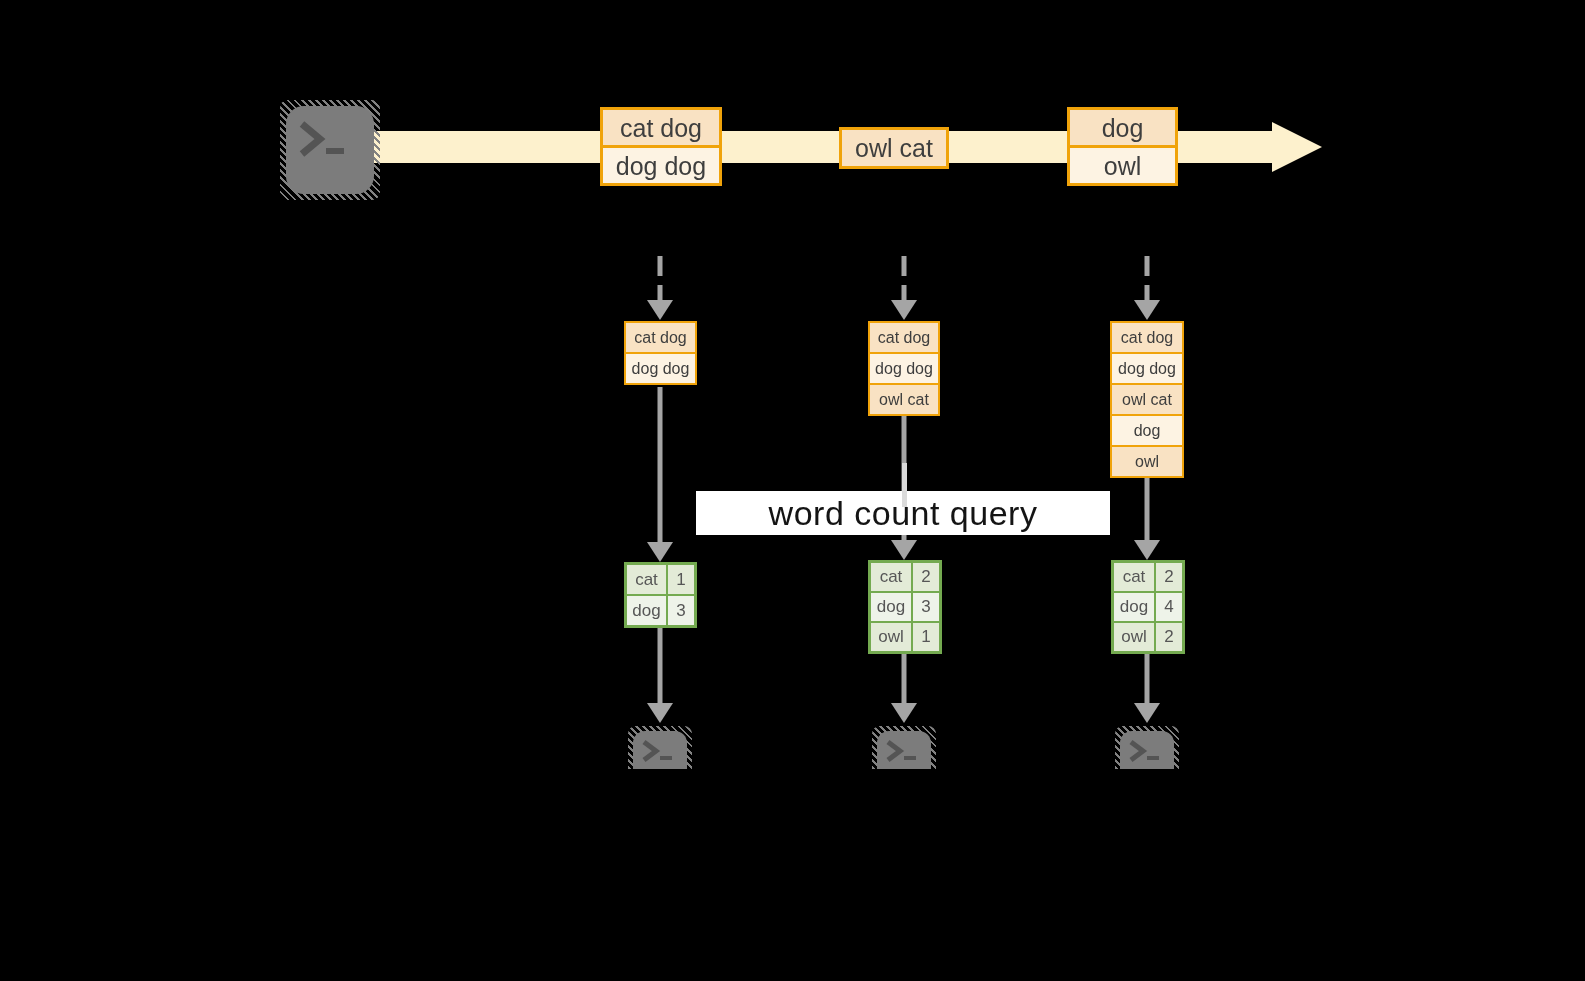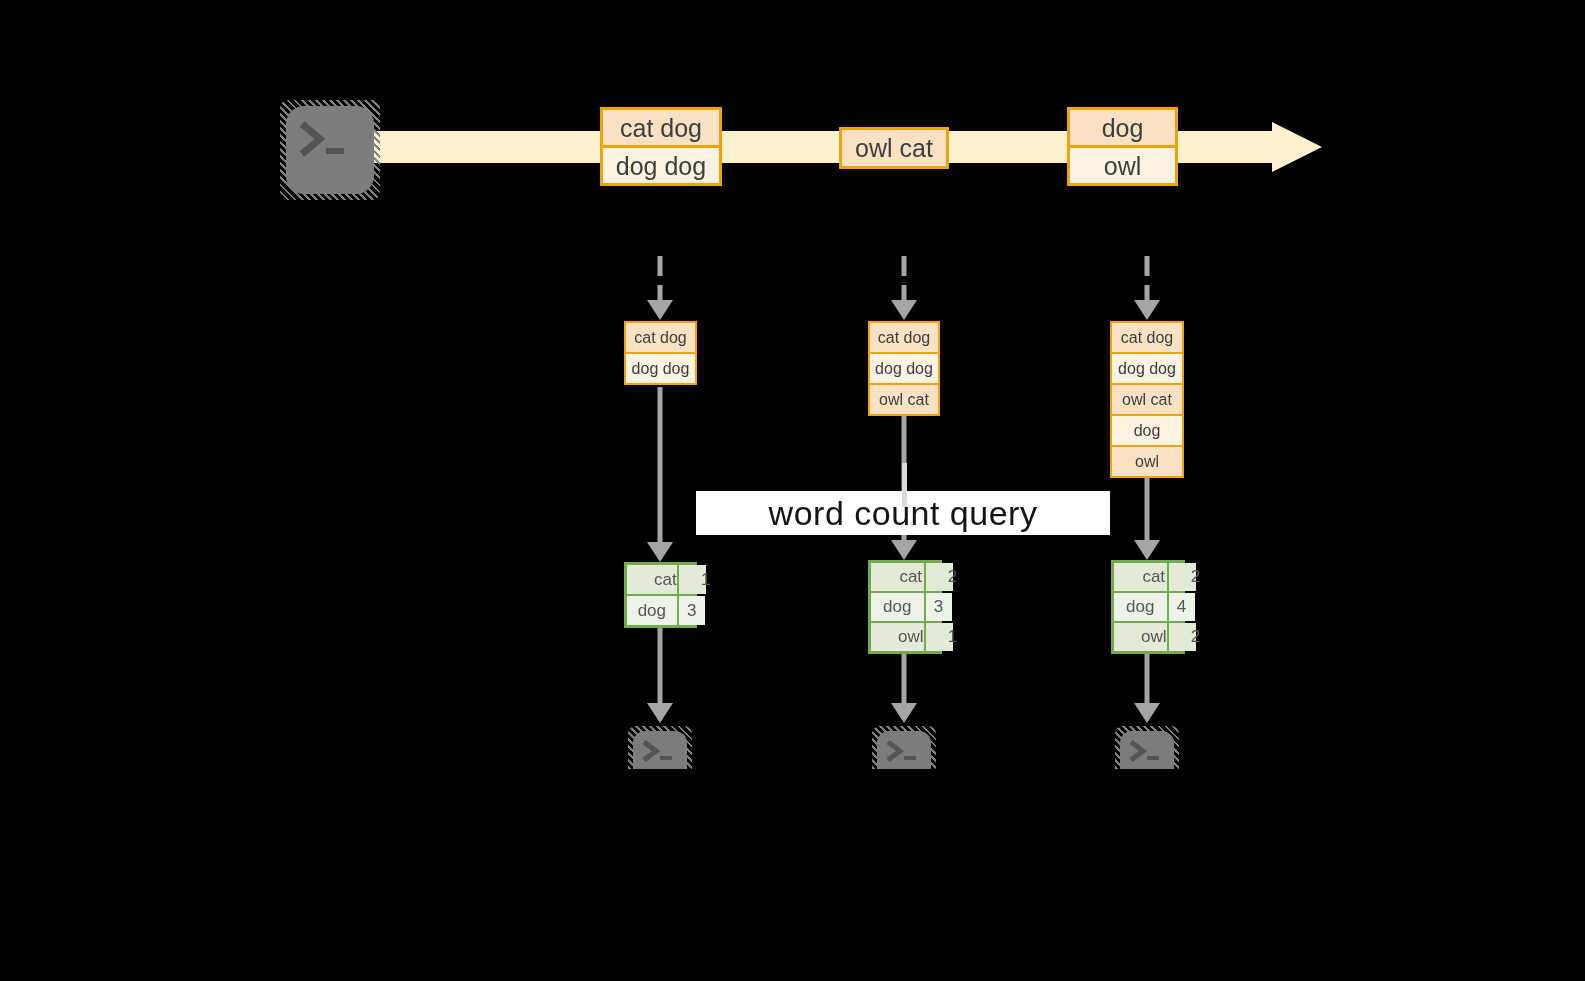--- a/index.html
+++ b/index.html
@@ -45,21 +45,21 @@
   .srow + .srow{margin-top:-2px;height:33px;}
   .stack{z-index:2;position:absolute;}
   .stack .dark{background:var(--box-fill-dark);}
   .stack .light{background:var(--box-fill-light);}
   
   .gtable{z-index:2;background:var(--table-border);border:1px solid var(--table-border);
     display:grid;grid-template-columns:1fr 26px;gap:2px;padding:2px;box-sizing:border-box;}
   .gt2{grid-auto-rows:29px;}
   .gt3{grid-auto-rows:28px;}
   .gcell{display:flex;align-items:center;justify-content:center;font-size:17px;color:var(--table-text);}
-  .gcell.d{background:var(--table-cell-dark);padding-left:27px;}
+  .gcell.d{background:var(--table-cell-dark);}
   .gcell.l{background:var(--table-cell-light);}
   
   .banner{left:696px;top:463px;width:414px;height:44px;background:var(--banner-bg);z-index:2;
     display:flex;align-items:center;justify-content:center;font-size:34px;font-weight:300;
     color:var(--banner-text);letter-spacing:.5px;margin-top:28px;}
   .banner-trace{left:902px;top:463px;width:5px;height:44px;background:#dadada;z-index:3;}
   svg.overlay{position:absolute;left:0;top:0;z-index:1;}
 </style>
 </head>
 <body>

